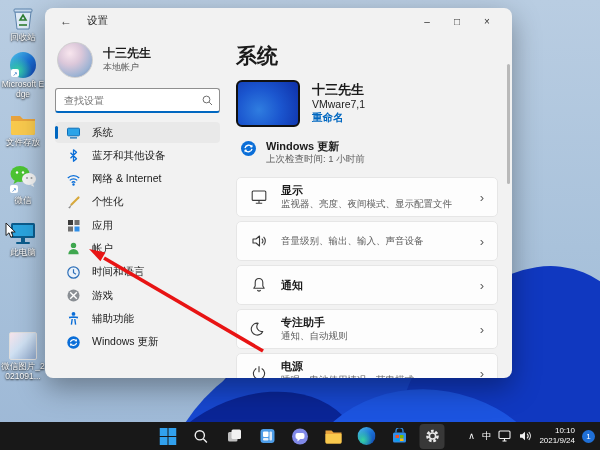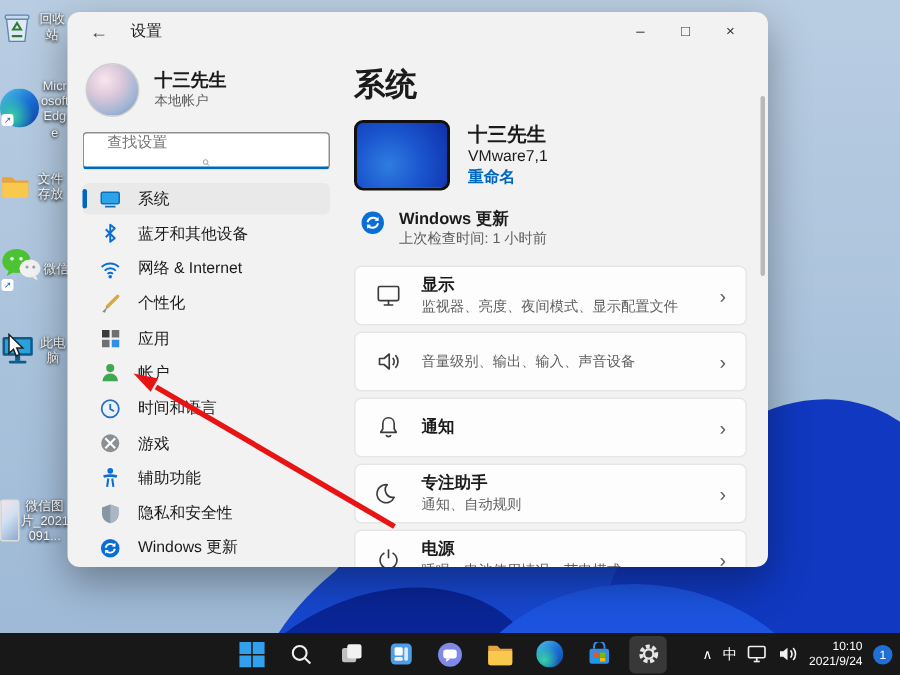--- a/index.html
+++ b/index.html
@@ -2,21 +2,21 @@
 <html><head>
 <meta charset="utf-8">
 <style>
   html,body{margin:0;padding:0;}
   body{font-family:"Liberation Sans","DejaVu Sans",sans-serif;}
   .stage{position:relative;width:600px;height:450px;overflow:hidden;
     background:linear-gradient(180deg,#b9cde2 0%,#a9c2db 55%,#9db8d6 100%);}
   
   .bloom{position:absolute;left:0;top:0;pointer-events:none;}
   
-  .dicon{position:absolute;left:0;width:46px;display:flex;flex-direction:row;align-items:center;gap:1px;}
+  .dicon{position:absolute;left:0;width:46px;display:flex;flex-direction:column;align-items:center;gap:1px;}
   .dicon .lbl{font-size:8.5px;color:#fff;text-shadow:0 1px 2px rgba(0,0,0,.8),0 0 2px rgba(0,0,0,.55);
     text-align:center;line-height:1.2;max-width:46px;word-break:break-all;}
   .shortcut{position:absolute;left:1px;bottom:1px;width:8px;height:8px;background:#fff;border-radius:2px;
     display:flex;align-items:center;justify-content:center;font-size:6px;color:#1565c0;}
   .thumbimg{width:26px;height:26px;border-radius:2px;border:1px solid #ddd;
     background:linear-gradient(135deg,#f6e3ea 0%,#cfe0f2 45%,#8fa8cc 100%);}
   
   .win{position:absolute;left:45px;top:8px;width:467px;height:370px;background:#f2f2f2;
     border-radius:8px;box-shadow:0 10px 28px rgba(0,0,0,.35);overflow:hidden;display:flex;flex-direction:column;}
   .titlebar{height:26px;display:flex;align-items:center;padding:0 10px;flex:0 0 auto;}
@@ -28,21 +28,21 @@
   .winbody{flex:1;display:flex;min-height:0;position:relative;}
   
   .side{width:185px;flex:0 0 auto;padding:0 10px;box-sizing:border-box;}
   .user{display:flex;align-items:center;gap:10px;margin:8px 2px 10px 2px;}
   .avatar{width:34px;height:34px;border-radius:50%;flex:0 0 auto;
     background:radial-gradient(circle at 35% 30%,#f8e6ee 0%,#dcc8da 35%,#9fb4d4 70%,#6d87b4 100%);
     border:1px solid #cfcfcf;}
   .uname{font-size:12px;color:#1b1b1b;font-weight:bold;line-height:1.2;}
   .utype{font-size:9px;color:#5d5d5d;}
   .search{height:22px;background:#fff;border:1px solid #8f8f8f;border-bottom:2px solid #0067c0;
-    border-radius:3px;display:flex;align-items:center;padding:0 6px;gap:4px;flex-direction:column;}
+    border-radius:3px;display:flex;align-items:center;padding:0 6px;gap:4px;}
   .search input{flex:1;border:none;outline:none;font-size:10px;color:#444;background:transparent;min-width:0;
     font-family:"Liberation Sans","DejaVu Sans",sans-serif;}
   .nav{margin-top:9px;}
   .nitem{position:relative;height:21px;margin-bottom:2.3px;display:flex;align-items:center;gap:11px;
     padding-left:11px;border-radius:4px;font-size:10.5px;color:#1b1b1b;}
   .nitem.sel{background:#e9e9e9;}
   .nitem.sel::before{content:"";position:absolute;left:0;top:4px;width:3px;height:13px;background:#0067c0;border-radius:2px;}
   .nicon{width:15px;height:15px;flex:0 0 auto;display:flex;align-items:center;justify-content:center;}
   
   .main{flex:1;padding:6px 14px 0 6px;min-width:0;}
@@ -270,29 +270,20 @@
                   <circle cx="7.5" cy="2.9" r="1.9" fill="#0a6ed8"></circle>
                   <path d="M2.8 5.8 C6 5 9 5 12.2 5.8 L11.7 7.5 C9.5 6.9 5.5 6.9 3.3 7.5 Z" fill="#0a6ed8"></path>
                   <path d="M6.2 8 L5.4 13.6 M8.8 8 L9.6 13.6" stroke="#0a6ed8" stroke-width="1.4"></path>
                 </svg>
             </span>
             <span>辅助功能</span>
           </div>
           <div class="nitem">
             <span class="nicon">
               <svg width="15" height="15" viewBox="0 0 15 15">
-                  <path d="M7.5 1.3 L13 3.3 V7.6 C13 10.8 10.6 13 7.5 13.9 C4.4 13 2 10.8 2 7.6 V3.3 Z" fill="#8796a5"></path>
-                  <path d="M7.5 1.3 L13 3.3 V7.6 C13 10.8 10.6 13 7.5 13.9 Z" fill="#a9b6c3"></path>
-                </svg>
-            </span>
-            <span>隐私和安全性</span>
-          </div>
-          <div class="nitem">
-            <span class="nicon">
-              <svg width="15" height="15" viewBox="0 0 15 15">
                   <circle cx="7.5" cy="7.5" r="6.2" fill="#0a6ed8"></circle>
                   <path d="M10.6 6.2 a3.4 3.4 0 0 0 -6.2 1 M4.4 8.8 a3.4 3.4 0 0 0 6.2 -1" fill="none" stroke="#fff" stroke-width="1.2"></path>
                   <path d="M10.9 3.9 V6.3 H8.5 Z" fill="#fff"></path>
                   <path d="M4.1 11.1 V8.7 H6.5 Z" fill="#fff"></path>
                 </svg>
             </span>
             <span>Windows 更新</span>
           </div>
         </div>
       </div>

